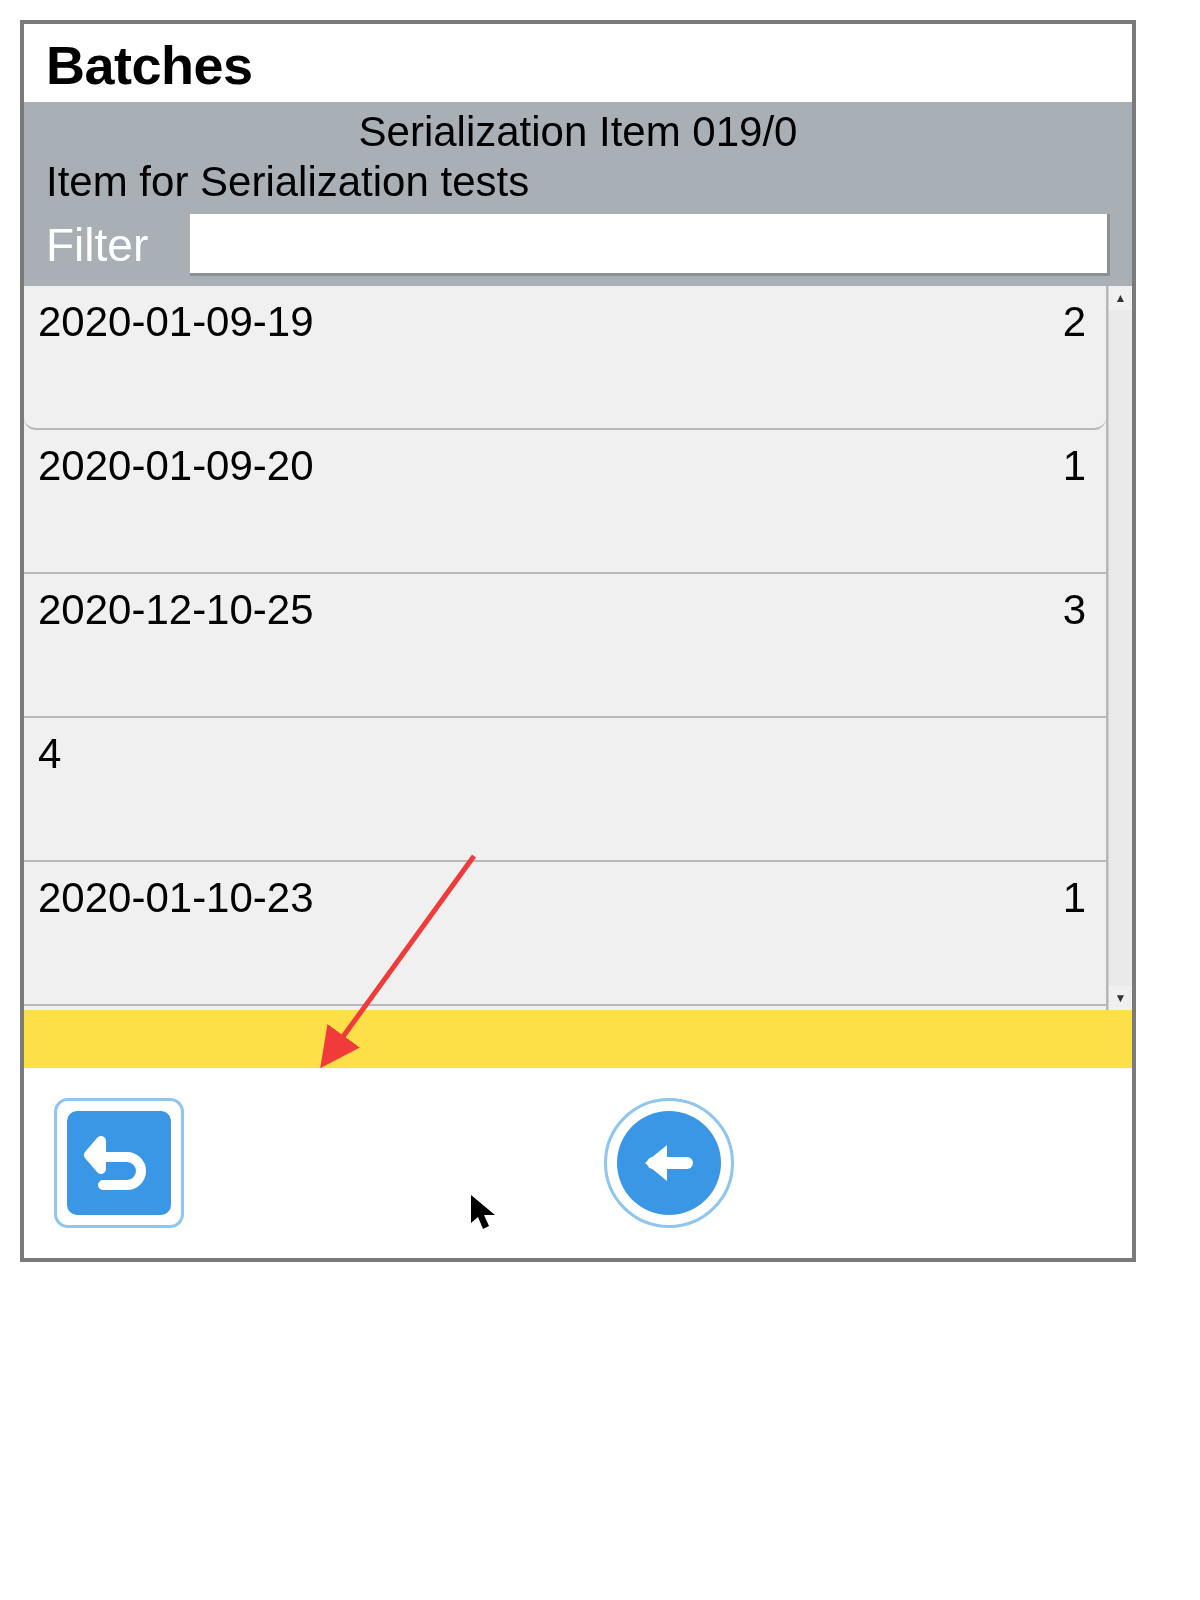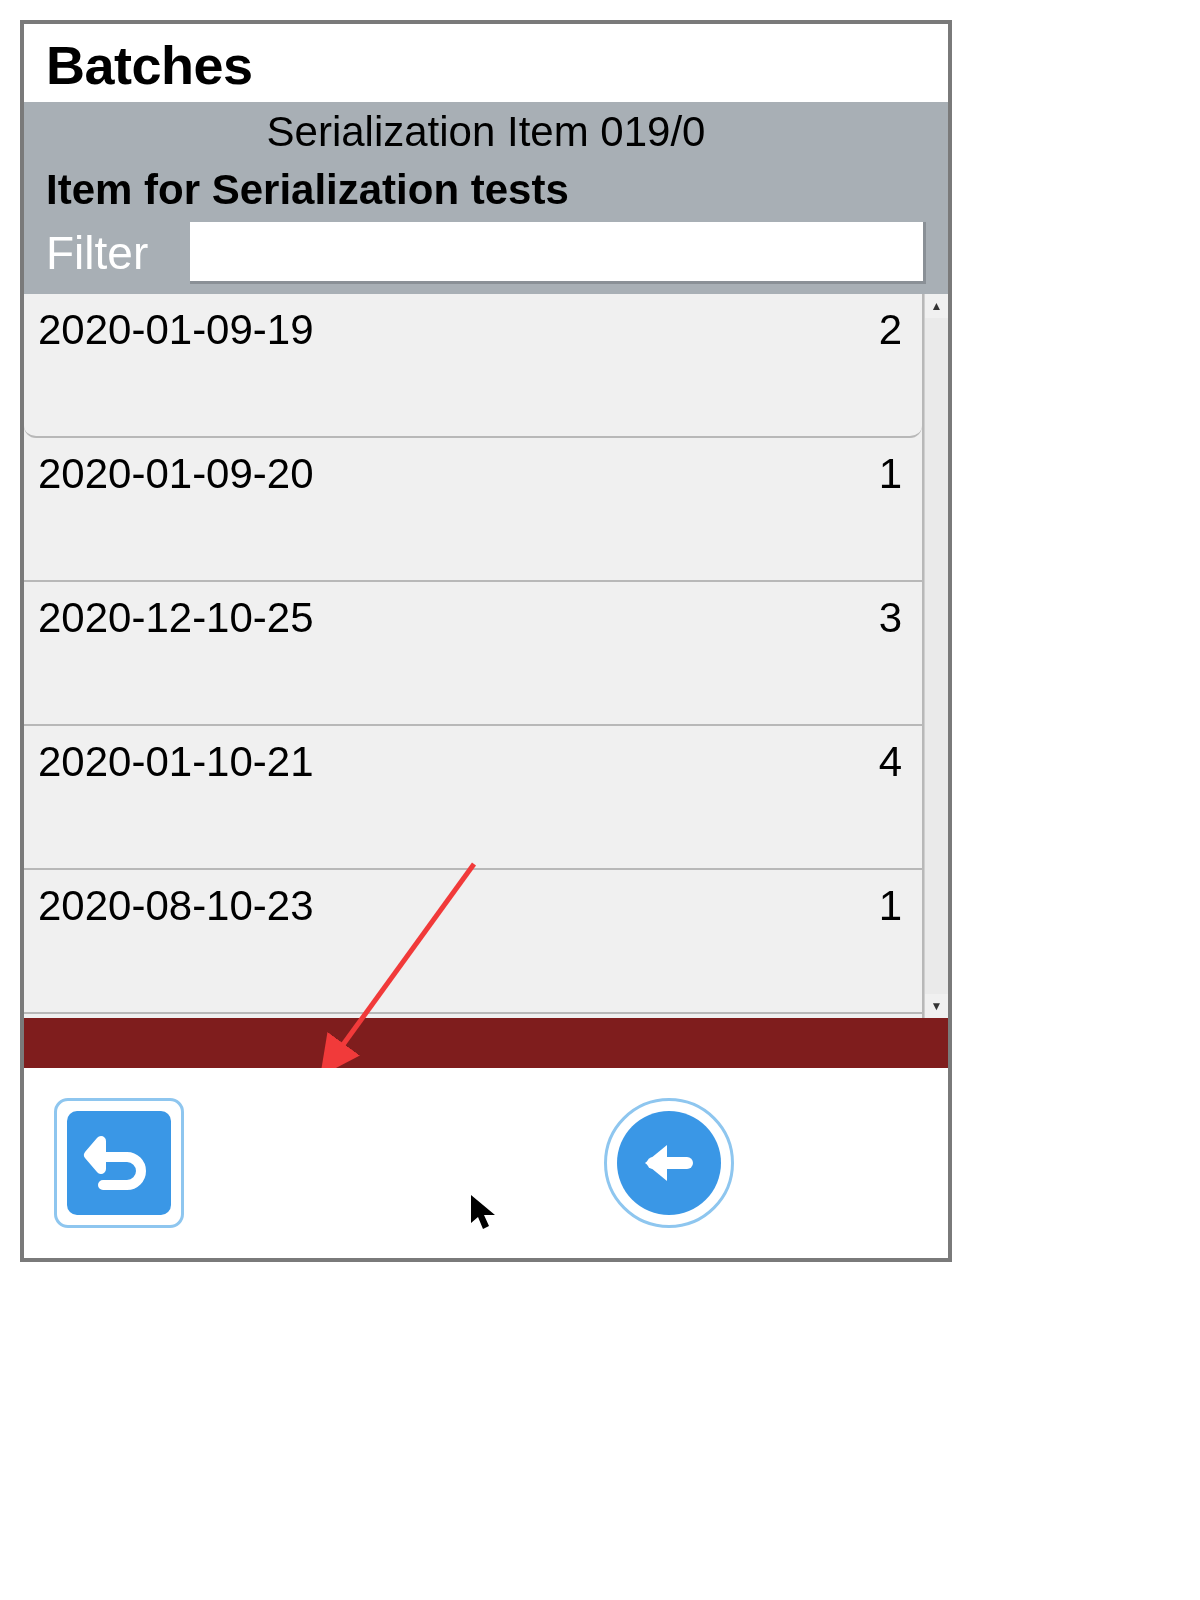--- a/index.html
+++ b/index.html
@@ -5,24 +5,24 @@
   * { box-sizing: border-box; }
   html, body {
     margin: 0; padding: 0;
     width: 1200px; height: 1600px;
     background: #ffffff;
     font-family: Arial, Helvetica, sans-serif;
   }
   .frame {
     position: relative;
     margin: 20px;
-    width: 932px;
+    width: 1116px;
     height: 1242px;
     border: 4px solid #7a7a7a;
-    background: #7f1d1d;
+    background: #fde047;
   }
   .title-bar {
     padding: 10px 18px 6px 22px;
     background: #ffffff;
   }
   .title-bar h1 {
     margin: 0;
     font-size: 54px;
     font-weight: 800;
     color: #000;
@@ -33,22 +33,21 @@
     padding: 6px 22px 10px 22px;
     color: #000;
     font-size: 42px;
   }
   .info-top {
     display: flex;
     justify-content: center;
     align-items: baseline;
   }
   .info-sub {
-    margin-top: 10px;
-    font-weight: bold;
+    margin-top: 2px;
   }
   .filter-row {
     display: flex;
     align-items: center;
     margin-top: 8px;
     gap: 42px;
   }
   .filter-label {
     color: #ffffff;
     font-size: 46px;
@@ -191,25 +190,24 @@
       </div>
       <div class="row">
         <span>2020-01-09-20</span>
         <span>1</span>
       </div>
       <div class="row">
         <span>2020-12-10-25</span>
         <span>3</span>
       </div>
       <div class="row">
-        <span>2020-01-10-21</span>
         <span>4</span>
       </div>
       <div class="row">
-        <span>2020-08-10-23</span>
+        <span>2020-01-10-23</span>
         <span>1</span>
       </div>
     </div>
     <div class="scrollbar">
       <div class="sb-btn">▲</div>
       <div class="sb-track"></div>
       <div class="sb-btn">▼</div>
     </div>
 
     <svg class="annotation-arrow" width="200" height="230">

